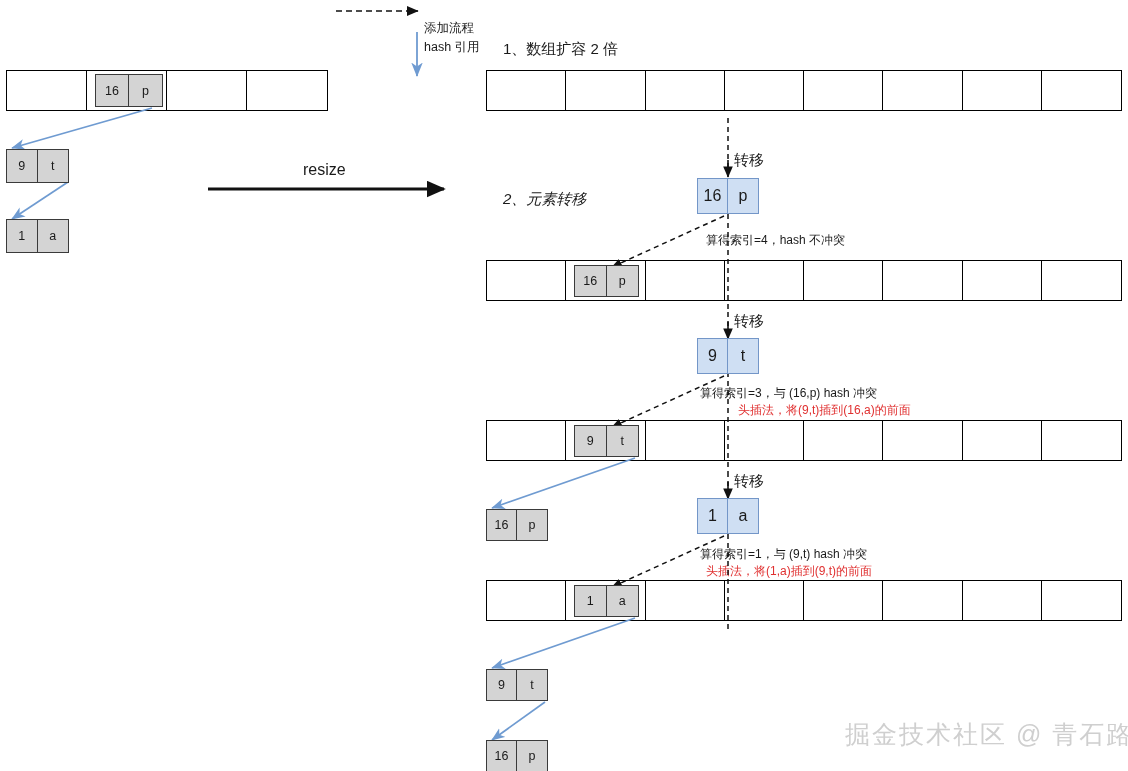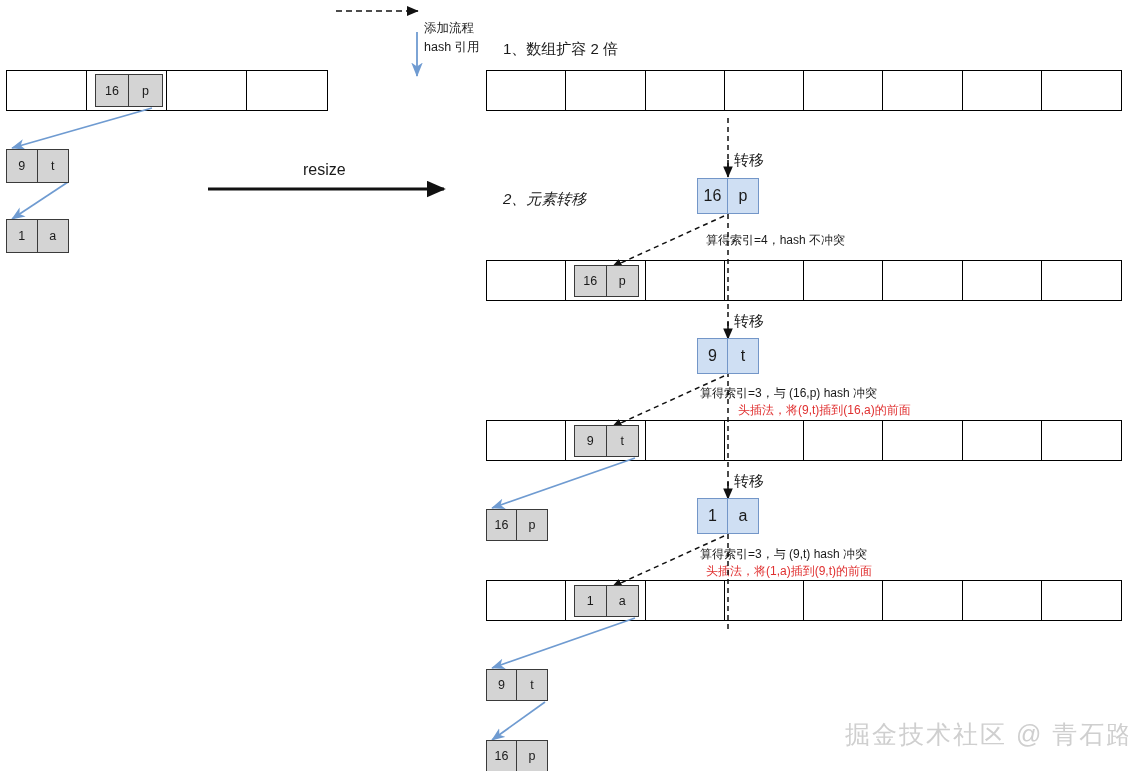--- a/index.html
+++ b/index.html
@@ -289,21 +289,21 @@
   <div class="node" style="left:486px; top:509px; width:62px; height:32px;">
     <div class="half k" style="width:31px;">16</div>
     <div class="half v" style="width:31px;">p</div>
   </div>
 
   <div class="mini-text" style="left:734px; top:472px;">转移</div>
   <div class="node blue" style="left:697px; top:498px; width:62px; height:36px;">
     <div class="half k" style="width:31px;">1</div>
     <div class="half v" style="width:31px;">a</div>
   </div>
-  <div class="note" style="left:700px; top:546px;">算得索引=3，与 (9,t) hash 冲突</div>
+  <div class="note" style="left:700px; top:546px;">算得索引=1，与 (9,t) hash 冲突</div>
   <div class="note-red" style="left:706px; top:563px;">头插法，将(1,a)插到(9,t)的前面</div>
 
   <div class="array" style="left:486px; top:580px; width:636px; height:41px;">
     <div class="cell" style="width:79.5px;"></div>
     <div class="cell" style="width:79.5px;"></div>
     <div class="cell" style="width:79.5px;"></div>
     <div class="cell" style="width:79.5px;"></div>
     <div class="cell" style="width:79.5px;"></div>
     <div class="cell" style="width:79.5px;"></div>
     <div class="cell" style="width:79.5px;"></div>

